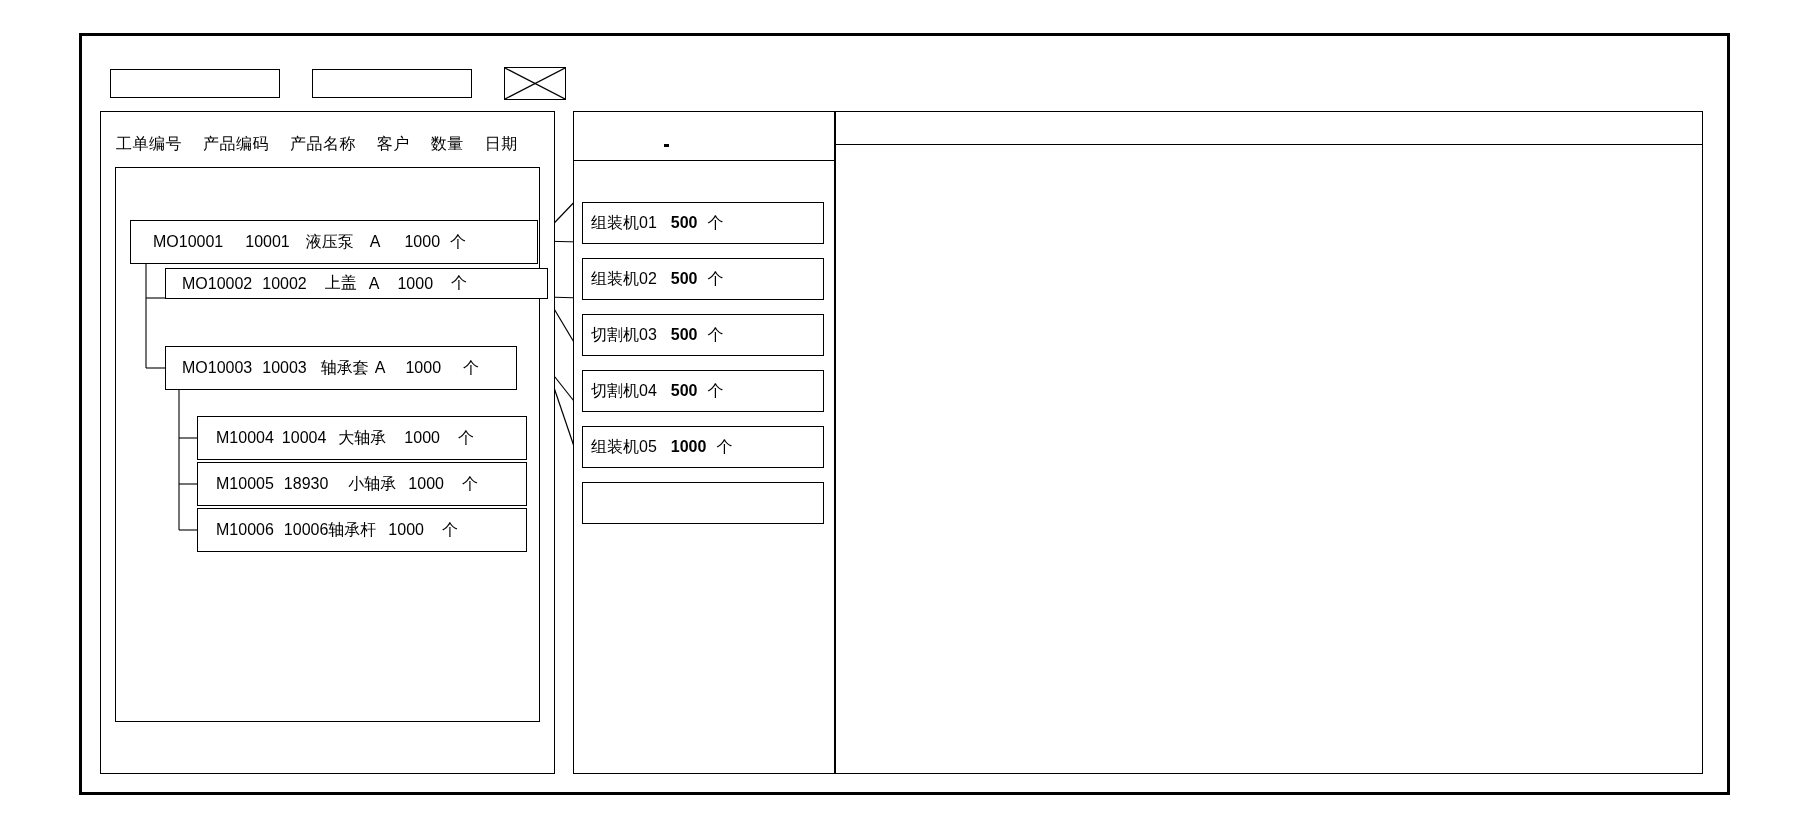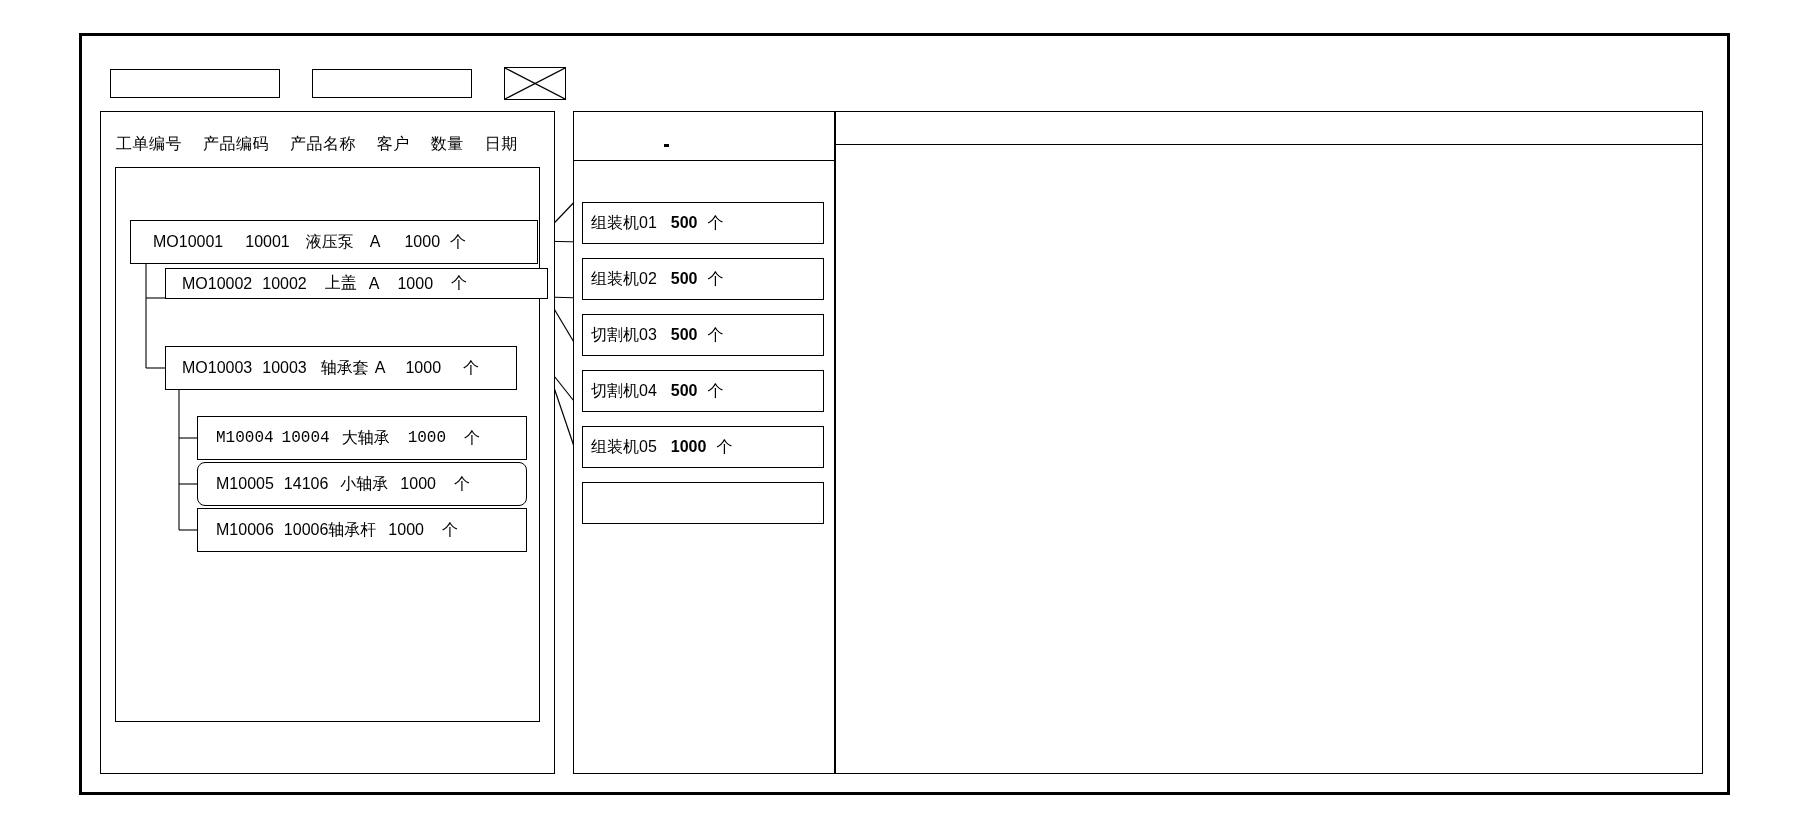--- a/index.html
+++ b/index.html
@@ -134,32 +134,32 @@
 
         <div class="tree-row" style="left:64px;top:234px;width:352px;height:44px;padding-left:16px;">
           <span class="cell">MO10003</span>
           <span class="cell" style="margin-left:10px">10003</span>
           <span class="cell" style="margin-left:14px">轴承套</span>
           <span class="cell" style="margin-left:6px">A</span>
           <span class="cell" style="margin-left:20px">1000</span>
           <span class="cell" style="margin-left:22px">个</span>
         </div>
 
-        <div class="tree-row" style="left:96px;top:304px;width:330px;height:44px;padding-left:18px;font-family:Liberation Mono, monospace;">
+        <div class="tree-row" style="left:96px;top:304px;width:330px;height:44px;padding-left:18px;">
           <span class="cell">M10004</span>
           <span class="cell" style="margin-left:8px">10004</span>
           <span class="cell" style="margin-left:12px">大轴承</span>
           <span class="cell" style="margin-left:18px">1000</span>
           <span class="cell" style="margin-left:18px">个</span>
         </div>
 
-        <div class="tree-row" style="left:96px;top:350px;width:330px;height:44px;padding-left:18px;border-radius:8px;">
+        <div class="tree-row" style="left:96px;top:350px;width:330px;height:44px;padding-left:18px;">
           <span class="cell">M10005</span>
-          <span class="cell" style="margin-left:10px">14106</span>
-          <span class="cell" style="margin-left:12px">小轴承</span>
+          <span class="cell" style="margin-left:10px">18930</span>
+          <span class="cell" style="margin-left:20px">小轴承</span>
           <span class="cell" style="margin-left:12px">1000</span>
           <span class="cell" style="margin-left:18px">个</span>
         </div>
 
         <div class="tree-row" style="left:96px;top:396px;width:330px;height:44px;padding-left:18px;">
           <span class="cell">M10006</span>
           <span class="cell" style="margin-left:10px">10006</span>
           <span class="cell" style="">轴承杆</span>
           <span class="cell" style="margin-left:12px">1000</span>
           <span class="cell" style="margin-left:18px">个</span>

